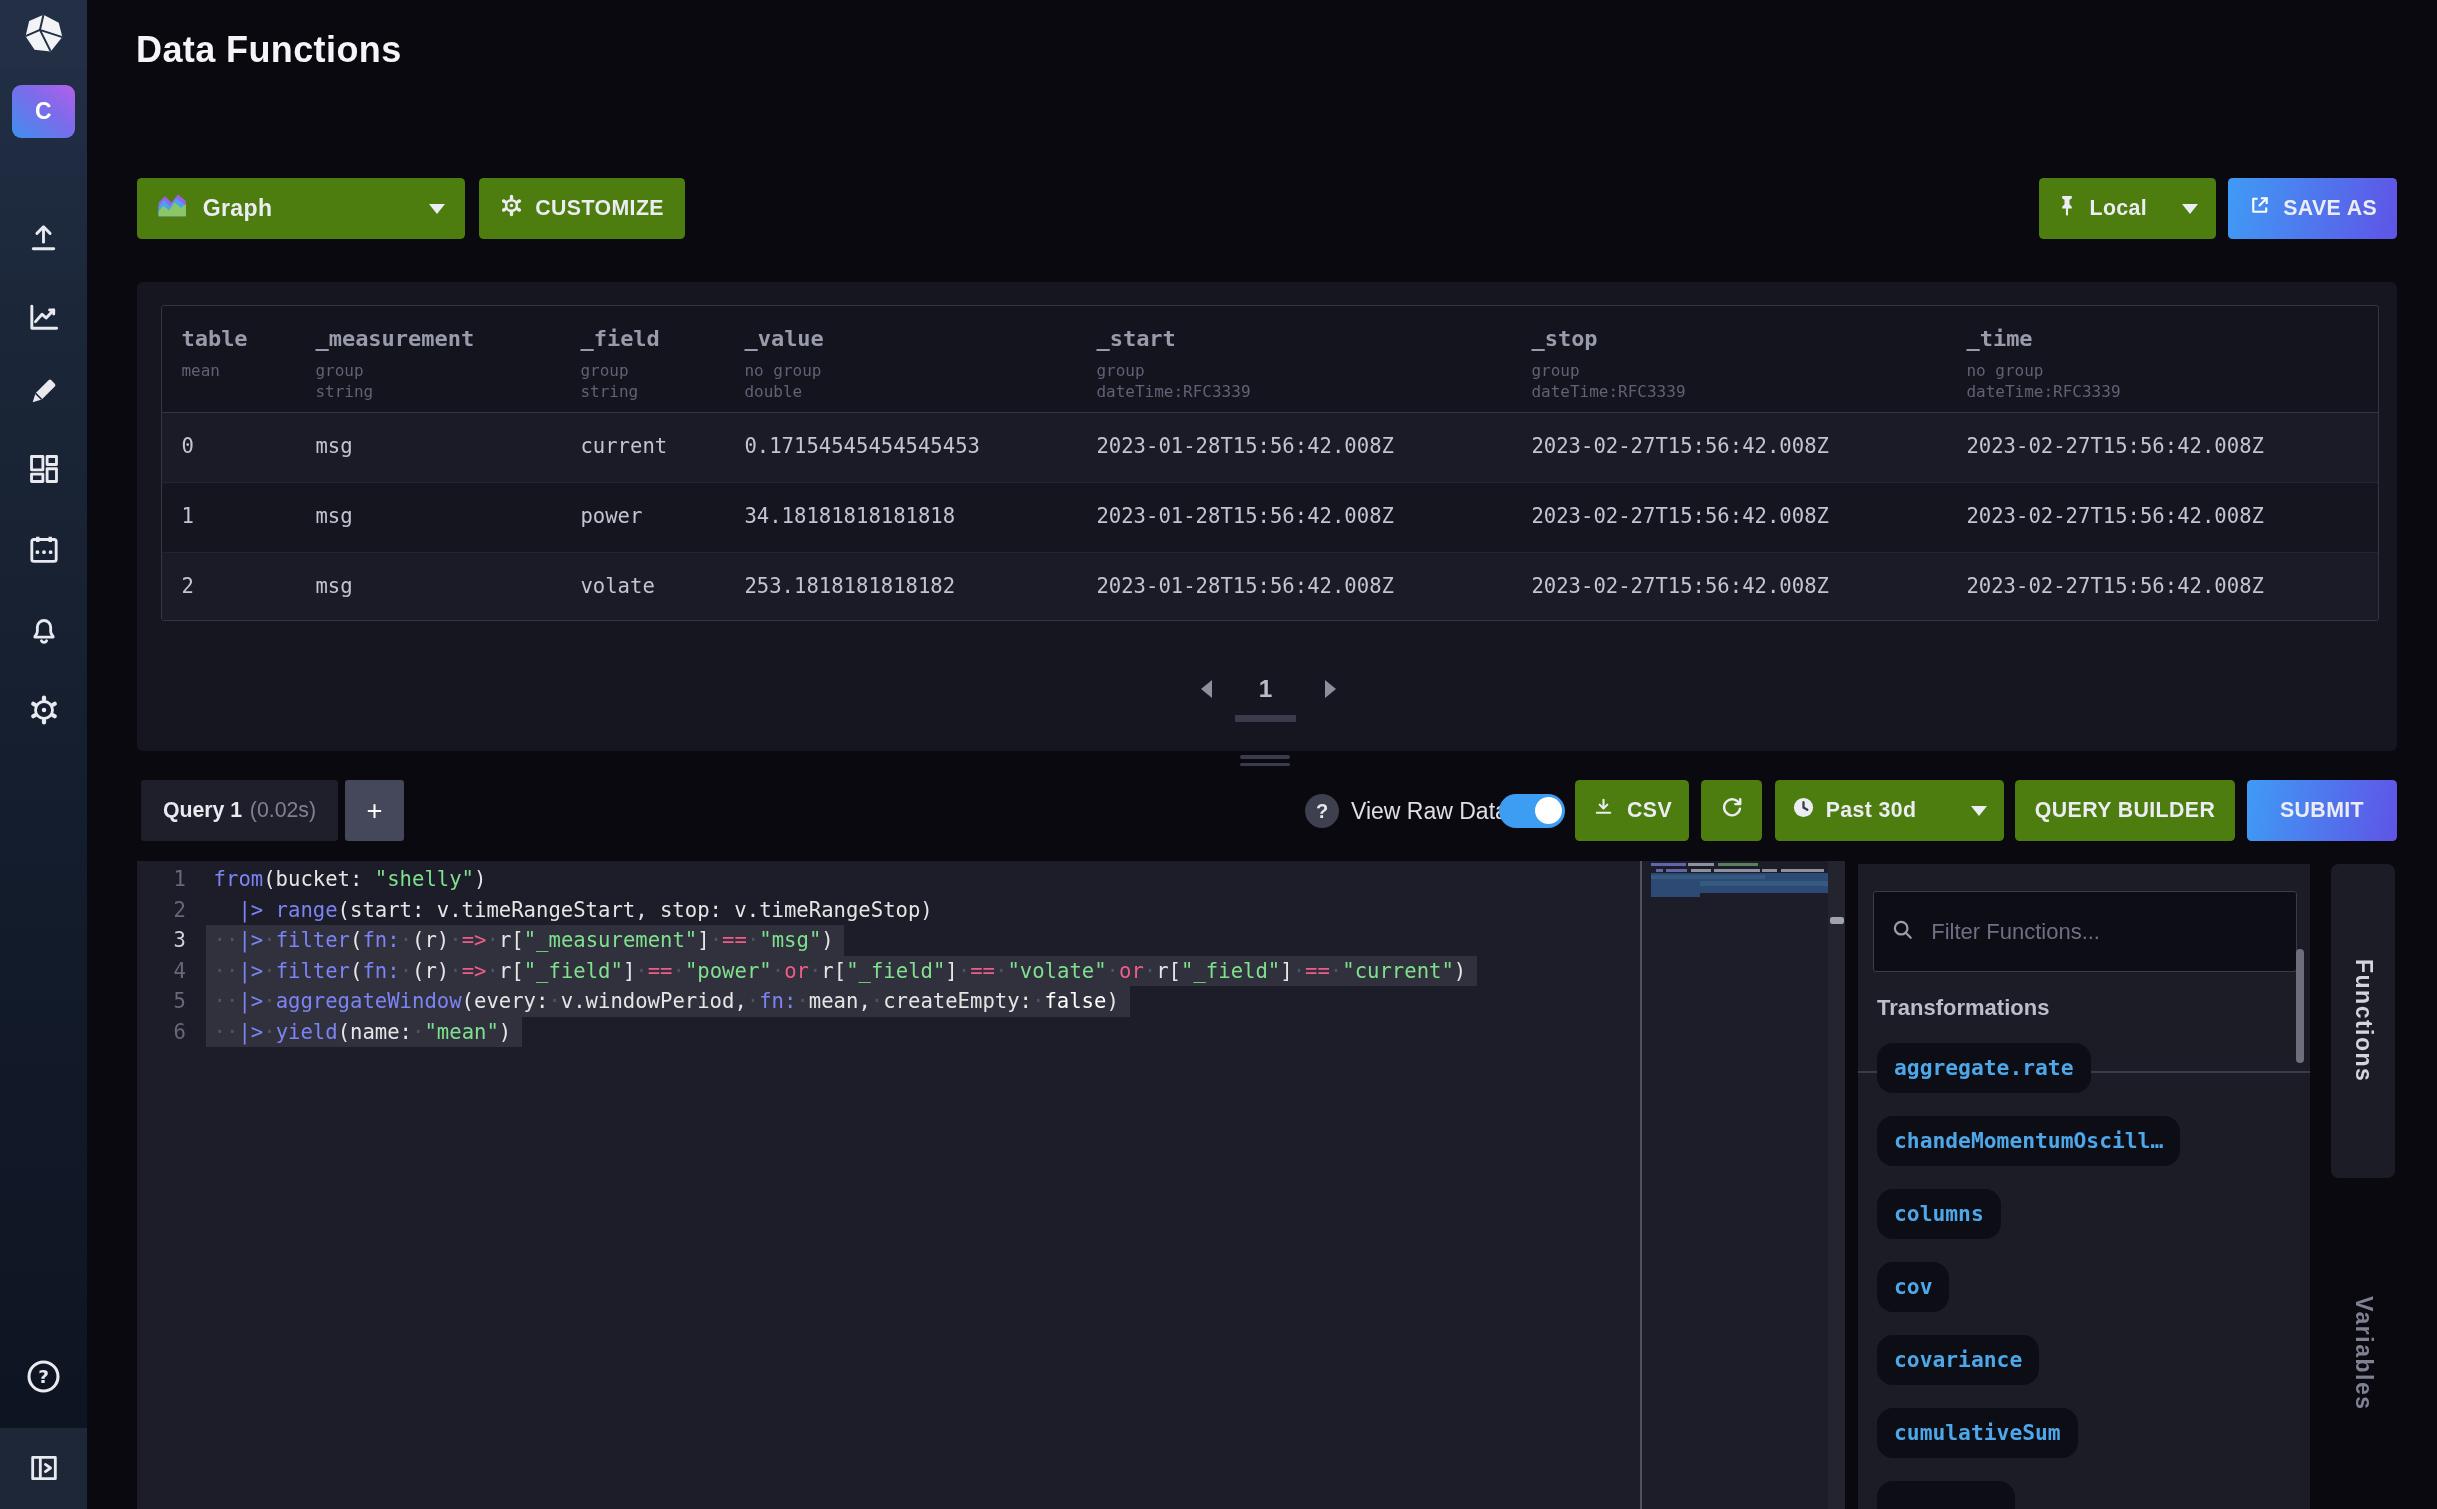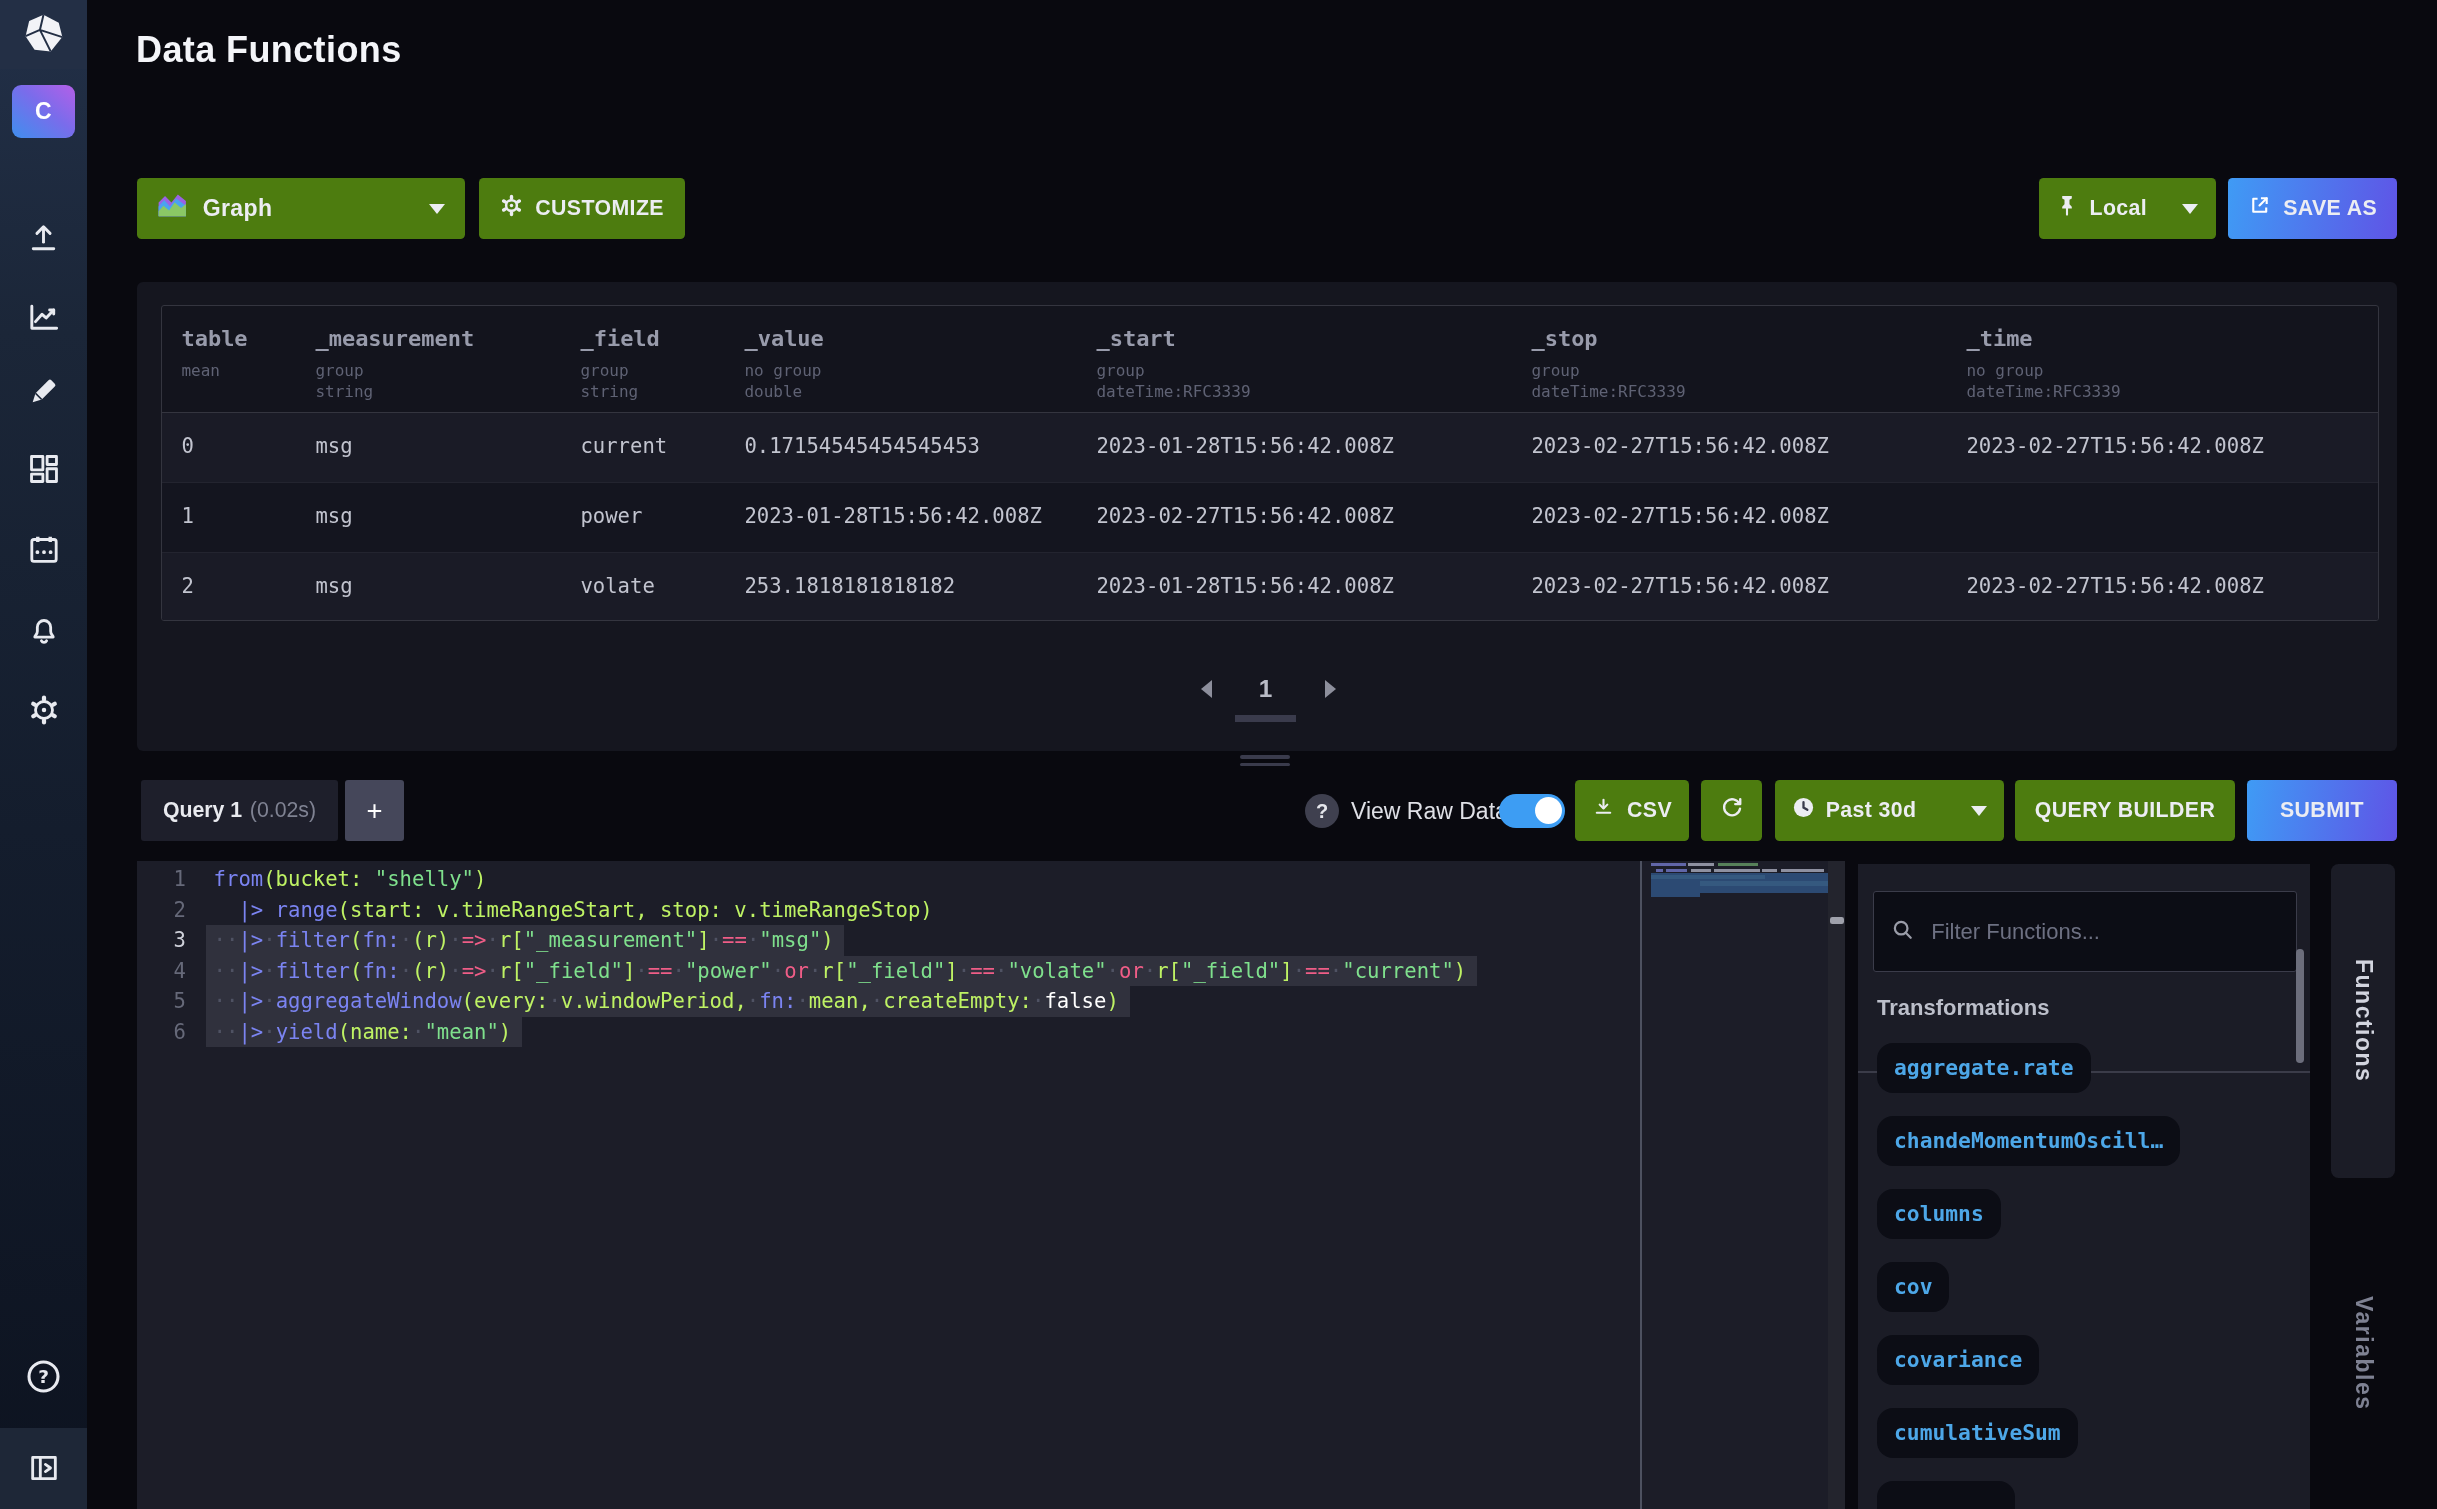--- a/index.html
+++ b/index.html
@@ -90,21 +90,21 @@
 
   
   #editor{left:137px;top:861px;width:1708px;height:648px;background:#1c1d28;overflow:hidden;}
   #code-lines{position:absolute;left:0;top:3px;}
   .code-line{display:flex;height:30.5px;line-height:30.5px;}
   .gutter{width:69px;flex:none;text-align:right;padding-right:20px;box-sizing:border-box;
     font-family:"DejaVu Sans Mono",monospace;font-size:20.6px;color:#666979;}
   .gutter.active{color:#cfd1da;}
   .code-text{white-space:pre;font-family:"DejaVu Sans Mono",monospace;font-size:20.6px;padding:0 10.7px 0 7.6px;}
   .code-text.sel{background:#30313d;}
-  .tk-fn{color:#7b84f2;} .tk-p{color:#bef264;} .tk-s{color:#7fe08d;}
+  .tk-fn{color:#7b84f2;} .tk-p{color:#e5e5e5;} .tk-s{color:#7fe08d;}
   .tk-op{color:#ef5d87;} .tk-kw{color:#7b84f2;} .tk-ws{color:#4f5263;} .tk-b{color:#ffffff;text-align:center;}
   #editor-vline{left:1503px;top:0;width:2.3px;height:648px;background:#4d5160;}
   
   #minimap{left:1514px;top:0;width:177px;height:648px;}
   .mm{position:absolute;height:3px;}
   .mm-blue{background:#6166a8;} .mm-gray{background:#8e90a0;} .mm-green{background:#57815a;}
   .mm-selbase{background:#2c4a73;} .mm-selhi{background:#35597f;}
   #editor-scroll{left:1691px;top:0;width:17.5px;height:648px;background:#23242d;}
   #editor-scroll .handle{position:absolute;left:1.5px;top:56px;width:14.5px;height:6.9px;border-radius:2.3px;background:#9fa1ab;cursor:pointer;}
 
@@ -324,20 +324,21 @@
           <div class="t-cell">current</div>
           <div class="t-cell">0.17154545454545453</div>
           <div class="t-cell">2023-01-28T15:56:42.008Z</div>
           <div class="t-cell">2023-02-27T15:56:42.008Z</div>
           <div class="t-cell">2023-02-27T15:56:42.008Z</div>
         </div>
         <div class="t-grid t-row even">
           <div class="t-cell">1</div>
           <div class="t-cell">msg</div>
           <div class="t-cell">power</div>
+          <div class="t-cell">34.18181818181818</div>
           <div class="t-cell">2023-01-28T15:56:42.008Z</div>
           <div class="t-cell">2023-02-27T15:56:42.008Z</div>
           <div class="t-cell">2023-02-27T15:56:42.008Z</div>
         </div>
         <div class="t-grid t-row odd">
           <div class="t-cell">2</div>
           <div class="t-cell">msg</div>
           <div class="t-cell">volate</div>
           <div class="t-cell">253.1818181818182</div>
           <div class="t-cell">2023-01-28T15:56:42.008Z</div>

